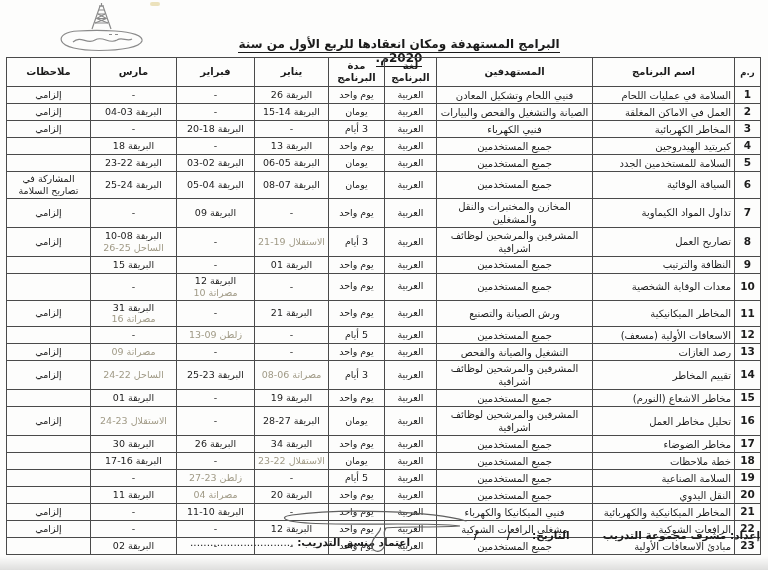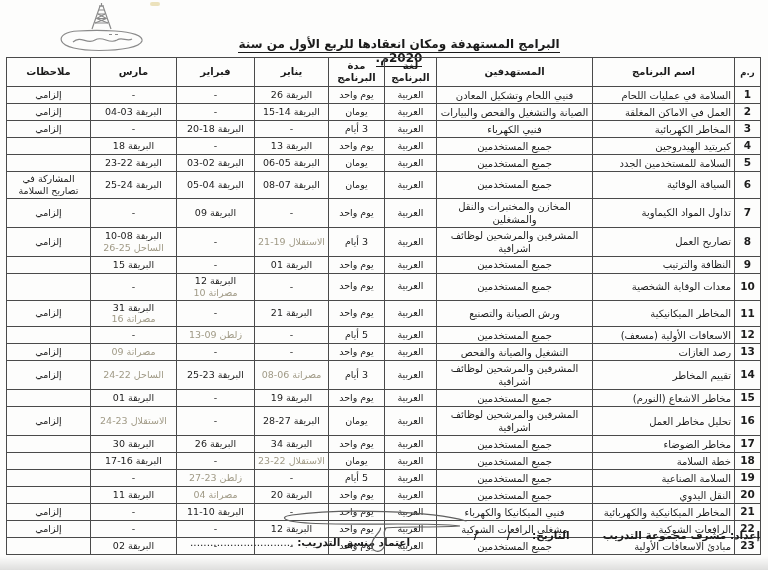--- a/index.html
+++ b/index.html
@@ -401,21 +401,21 @@
           <td class="col-month">
             <div>البريقة 26</div>
           </td>
           <td class="col-month">
             <div>البريقة 30</div>
           </td>
           <td class="col-notes"></td>
         </tr>
         <tr>
           <td class="col-no">18</td>
-          <td class="col-name">خطة السلامة</td>
+          <td class="col-name">خطة ملاحظات</td>
           <td class="col-target">جميع المستخدمين</td>
           <td class="col-lang">العربية</td>
           <td class="col-duration">يومان</td>
           <td class="col-month">
             <div class="light">الاستقلال 22-23</div>
           </td>
           <td class="col-month">
             <div>-</div>
           </td>
           <td class="col-month">

